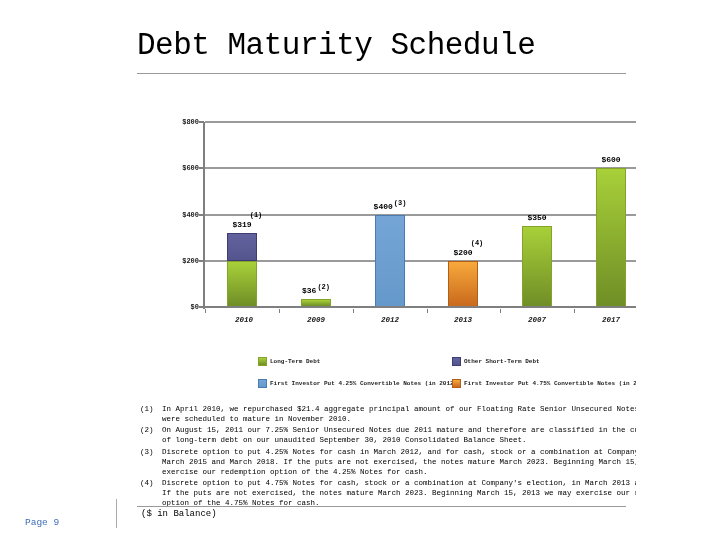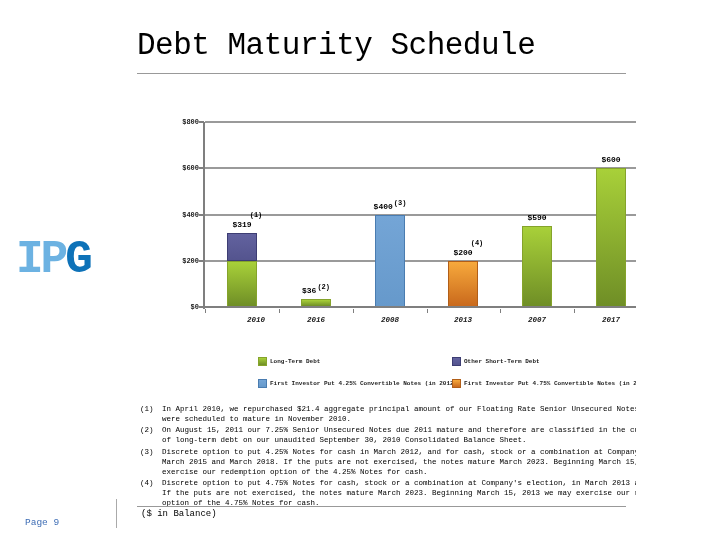--- a/index.html
+++ b/index.html
@@ -41,23 +41,20 @@
   .units{position:absolute;left:141px;top:509px;font-size:9px;color:#000;}
   .page{position:absolute;left:25px;top:517px;font-size:9.5px;}
 </style>
 </head>
 <body>
 
 <div class="slide">
   <div class="title">Debt Maturity Schedule</div>
   <div class="title-rule"></div>
 
-  <div class="logo">
-    <span id="logo-light" style="color: rgb(108, 178, 226);">IP</span><span id="logo-dark" style="color: rgb(14, 114, 184);">G</span>
-  </div>
 
   <div id="plot">
       <div class="gridline" style="top: -1px;"></div>
       <div class="ylab" style="top: -4px;">$800</div>
       <div class="ytick" style="top: -1px;"></div>
       <div class="gridline" style="top: 45.25px;"></div>
       <div class="ylab" style="top: 42.25px;">$600</div>
       <div class="ytick" style="top: 45.25px;"></div>
       <div class="gridline" style="top: 91.5px;"></div>
       <div class="ylab" style="top: 88.5px;">$400</div>
@@ -75,35 +72,35 @@
       <div class="xtick" style="left: 222px;"></div>
       <div class="xtick" style="left: 295px;"></div>
       <div class="xtick" style="left: 369px;"></div>
       <div class="xtick" style="left: 443px;"></div>
       <div class="seg" style="left: 22px; bottom: 0px; height: 46.25px; background: linear-gradient(rgb(168, 208, 57), rgb(111, 142, 38)); border: 1px solid rgb(133, 163, 43);"></div>
       <div class="seg" style="left: 22px; bottom: 46.25px; height: 27.5187px; background: linear-gradient(rgb(98, 98, 159), rgb(84, 84, 142)); border: 1px solid rgb(61, 61, 115);"></div>
       <div class="barlab" style="left: 2px; bottom: 76.7687px;">
         <div class="ref-above">(1)</div>
         <div class="val">$319</div>
       </div>
-      <div class="xlab" style="left: 16px;">2010</div>
+      <div class="xlab" style="left: 4px;">2010</div>
       <div class="seg" style="left: 96px; bottom: 0px; height: 8.325px; background: linear-gradient(rgb(168, 208, 57), rgb(111, 142, 38)); border: 1px solid rgb(133, 163, 43);"></div>
       <div class="barlab" style="left: 76px; bottom: 11.325px;"><span class="val">$36</span><span class="ref-right">(2)</span></div>
-      <div class="xlab" style="left: 76px;">2016</div>
+      <div class="xlab" style="left: 76px;">2009</div>
       <div class="seg" style="left: 170px; bottom: 0px; height: 92.5px; background: linear-gradient(rgb(116, 165, 214), rgb(102, 153, 203)); border: 1px solid rgb(74, 124, 176);"></div>
       <div class="barlab" style="left: 150px; bottom: 95.5px;"><span class="val">$400</span><span class="ref-right">(3)</span></div>
-      <div class="xlab" style="left: 150px;">2008</div>
+      <div class="xlab" style="left: 150px;">2012</div>
       <div class="seg" style="left: 243px; bottom: 0px; height: 46.25px; background: linear-gradient(rgb(247, 169, 60), rgb(201, 105, 28)); border: 1px solid rgb(177, 94, 24);"></div>
       <div class="barlab" style="left: 223px; bottom: 49.25px;">
         <div class="ref-above">(4)</div>
         <div class="val">$200</div>
       </div>
       <div class="xlab" style="left: 223px;">2013</div>
       <div class="seg" style="left: 317px; bottom: 0px; height: 80.9375px; background: linear-gradient(rgb(168, 208, 57), rgb(111, 142, 38)); border: 1px solid rgb(133, 163, 43);"></div>
-      <div class="barlab" style="left: 297px; bottom: 83.9375px;"><span class="val">$590</span></div>
+      <div class="barlab" style="left: 297px; bottom: 83.9375px;"><span class="val">$350</span></div>
       <div class="xlab" style="left: 297px;">2007</div>
       <div class="seg" style="left: 391px; bottom: 0px; height: 138.75px; background: linear-gradient(rgb(168, 208, 57), rgb(111, 142, 38)); border: 1px solid rgb(133, 163, 43);"></div>
       <div class="barlab" style="left: 371px; bottom: 141.75px;"><span class="val">$600</span></div>
       <div class="xlab" style="left: 371px; text-align: center;">2017</div>
     </div>
   <div id="legend">
       <div class="lgitem" style="left: 53px; top: 0px;">
         <span class="sw" style="background: linear-gradient(rgb(168, 208, 57), rgb(111, 142, 38)); border-color: rgb(133, 163, 43);"></span>
         <span class="lgtext">Long-Term Debt</span>
       </div>

